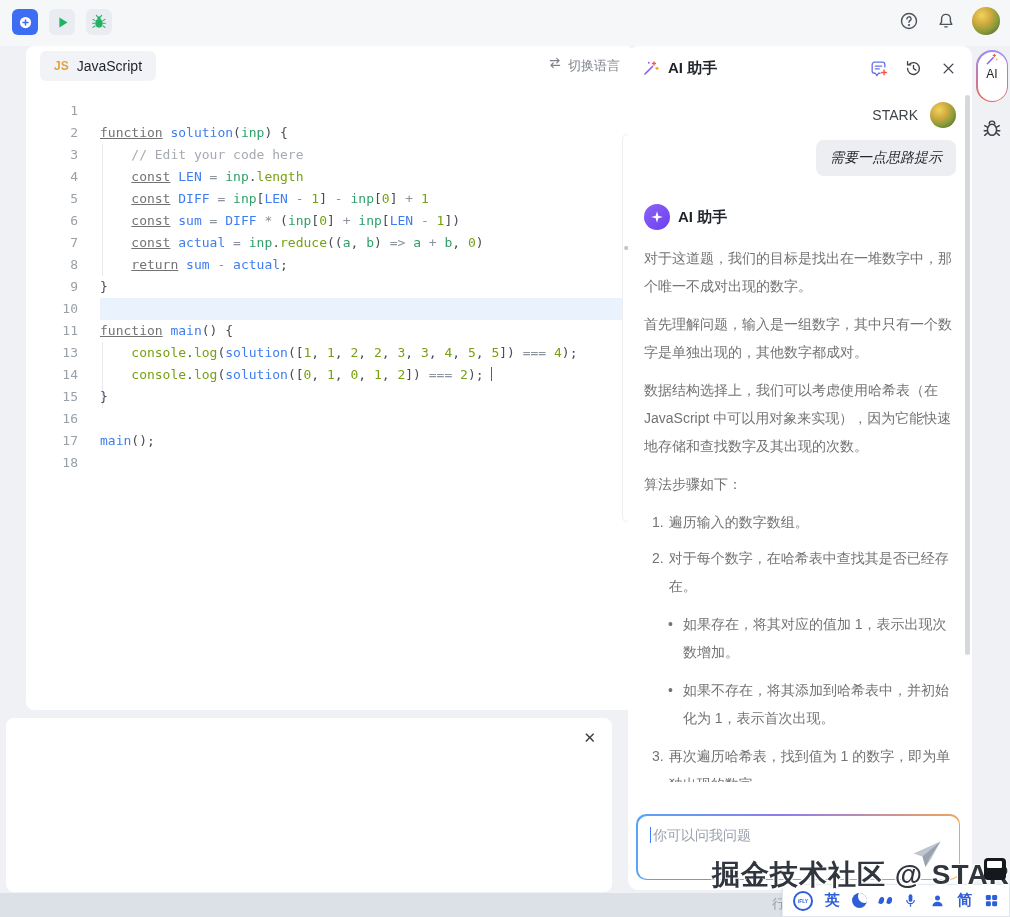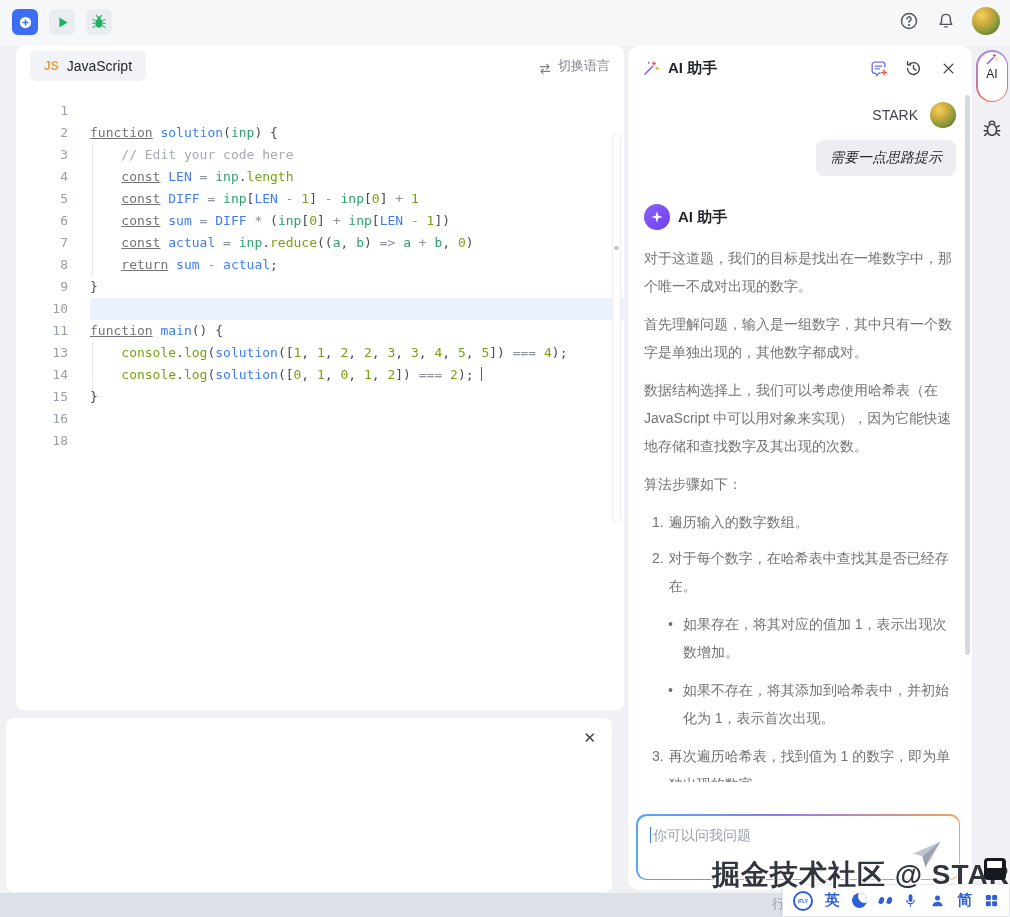--- a/index.html
+++ b/index.html
@@ -9,25 +9,25 @@
   
   .navbar { position:absolute; left:0; top:0; width:1010px; height:46px; background:#f6f7f9; }
   .nav-left { position:absolute; left:12px; top:9px; display:flex; gap:11px; }
   .nav-btn { width:26px; height:26px; border:none; border-radius:6px; background:#e9edf2; display:flex; align-items:center; justify-content:center; cursor:pointer; }
   .nav-btn.blue { background:#3d6df2; }
   .nav-right { position:absolute; right:10px; top:7px; display:flex; align-items:center; gap:15px; }
   .icon-btn { width:22px; height:22px; display:flex; align-items:center; justify-content:center; color:#4e545c; }
   .avatar { width:28px; height:28px; border-radius:50%; background:radial-gradient(circle at 35% 30%, #f2d35c 0%, #cfa93e 35%, #7f9a3a 65%, #5e3d22 100%); }
 
   
-  .editor-panel { position:absolute; left:16px; top:46px; width:608px; height:664px; background:#fff; border-radius:8px; overflow:hidden; }
+  .editor-panel { position:absolute; left:26px; top:46px; width:608px; height:664px; background:#fff; border-radius:8px; overflow:hidden; }
   .editor-header { height:40px; display:flex; align-items:center; justify-content:space-between; padding:0 14px; }
   .lang-tab { display:flex; align-items:center; gap:8px; background:#f2f3f6; border-radius:6px; padding:7px 14px; font-size:14px; color:#1d2129; cursor:pointer; }
   .js-badge { color:#e5a23c; font-weight:700; font-size:12px; }
-  .switch-lang { display:flex; align-items:flex-end; gap:6px; color:#7d828b; font-size:13px; cursor:pointer; }
+  .switch-lang { display:flex; align-items:flex-start; gap:6px; color:#7d828b; font-size:13px; cursor:pointer; }
   .code-area { position:absolute; top:40px; left:0; right:0; bottom:0; padding-top:14px; font-family:"DejaVu Sans Mono","Liberation Mono",monospace; font-size:13px; line-height:22px; }
   .code-line { display:flex; height:22px; position:relative; }
   .code-line.active::after { content:''; position:absolute; left:74px; right:0; top:0; bottom:0; background:#e9f2fd; z-index:0; }
   .gutter { flex:0 0 52px; text-align:right; color:#9aa0a8; z-index:1; }
   .code-text { padding-left:22px; white-space:pre; z-index:1; }
   .t-kw { color:#737373;text-decoration:underline; } .t-nm { color:#3f7df0; } .t-pm { color:#2fa06a; }
   .t-gr { color:#78a112; } .t-op { color:#8d939c; } .t-pl { color:#474c55; } .t-cm { color:#a6aab1; }
   .caret { display:inline-block; width:1.5px; height:14px; background:#5a6069; vertical-align:-2px; margin-left:7px; }
   .indent-guide { position:absolute; width:1px; background:#e7e9ee; left:76px; }
   .guide1 { top:58px; height:132px; } .guide2 { top:256px; height:66px; }
@@ -201,20 +201,24 @@
         </div>
         <div class="code-line">
           <span class="gutter">15</span>
           <span class="code-text"><span class="t-pl">}</span></span>
         </div>
         <div class="code-line">
           <span class="gutter">16</span>
           <span class="code-text"></span>
         </div>
         <div class="code-line">
+          <span class="gutter">17</span>
+          <span class="code-text"><span class="t-nm">main</span><span class="t-pl">();</span></span>
+        </div>
+        <div class="code-line">
           <span class="gutter">18</span>
           <span class="code-text"></span>
         </div>
       </div>
     <div class="indent-guide guide1"></div>
     <div class="indent-guide guide2"></div>
     <div class="editor-scrollbar">
         <div class="thumb"></div>
       </div>
   </div>

